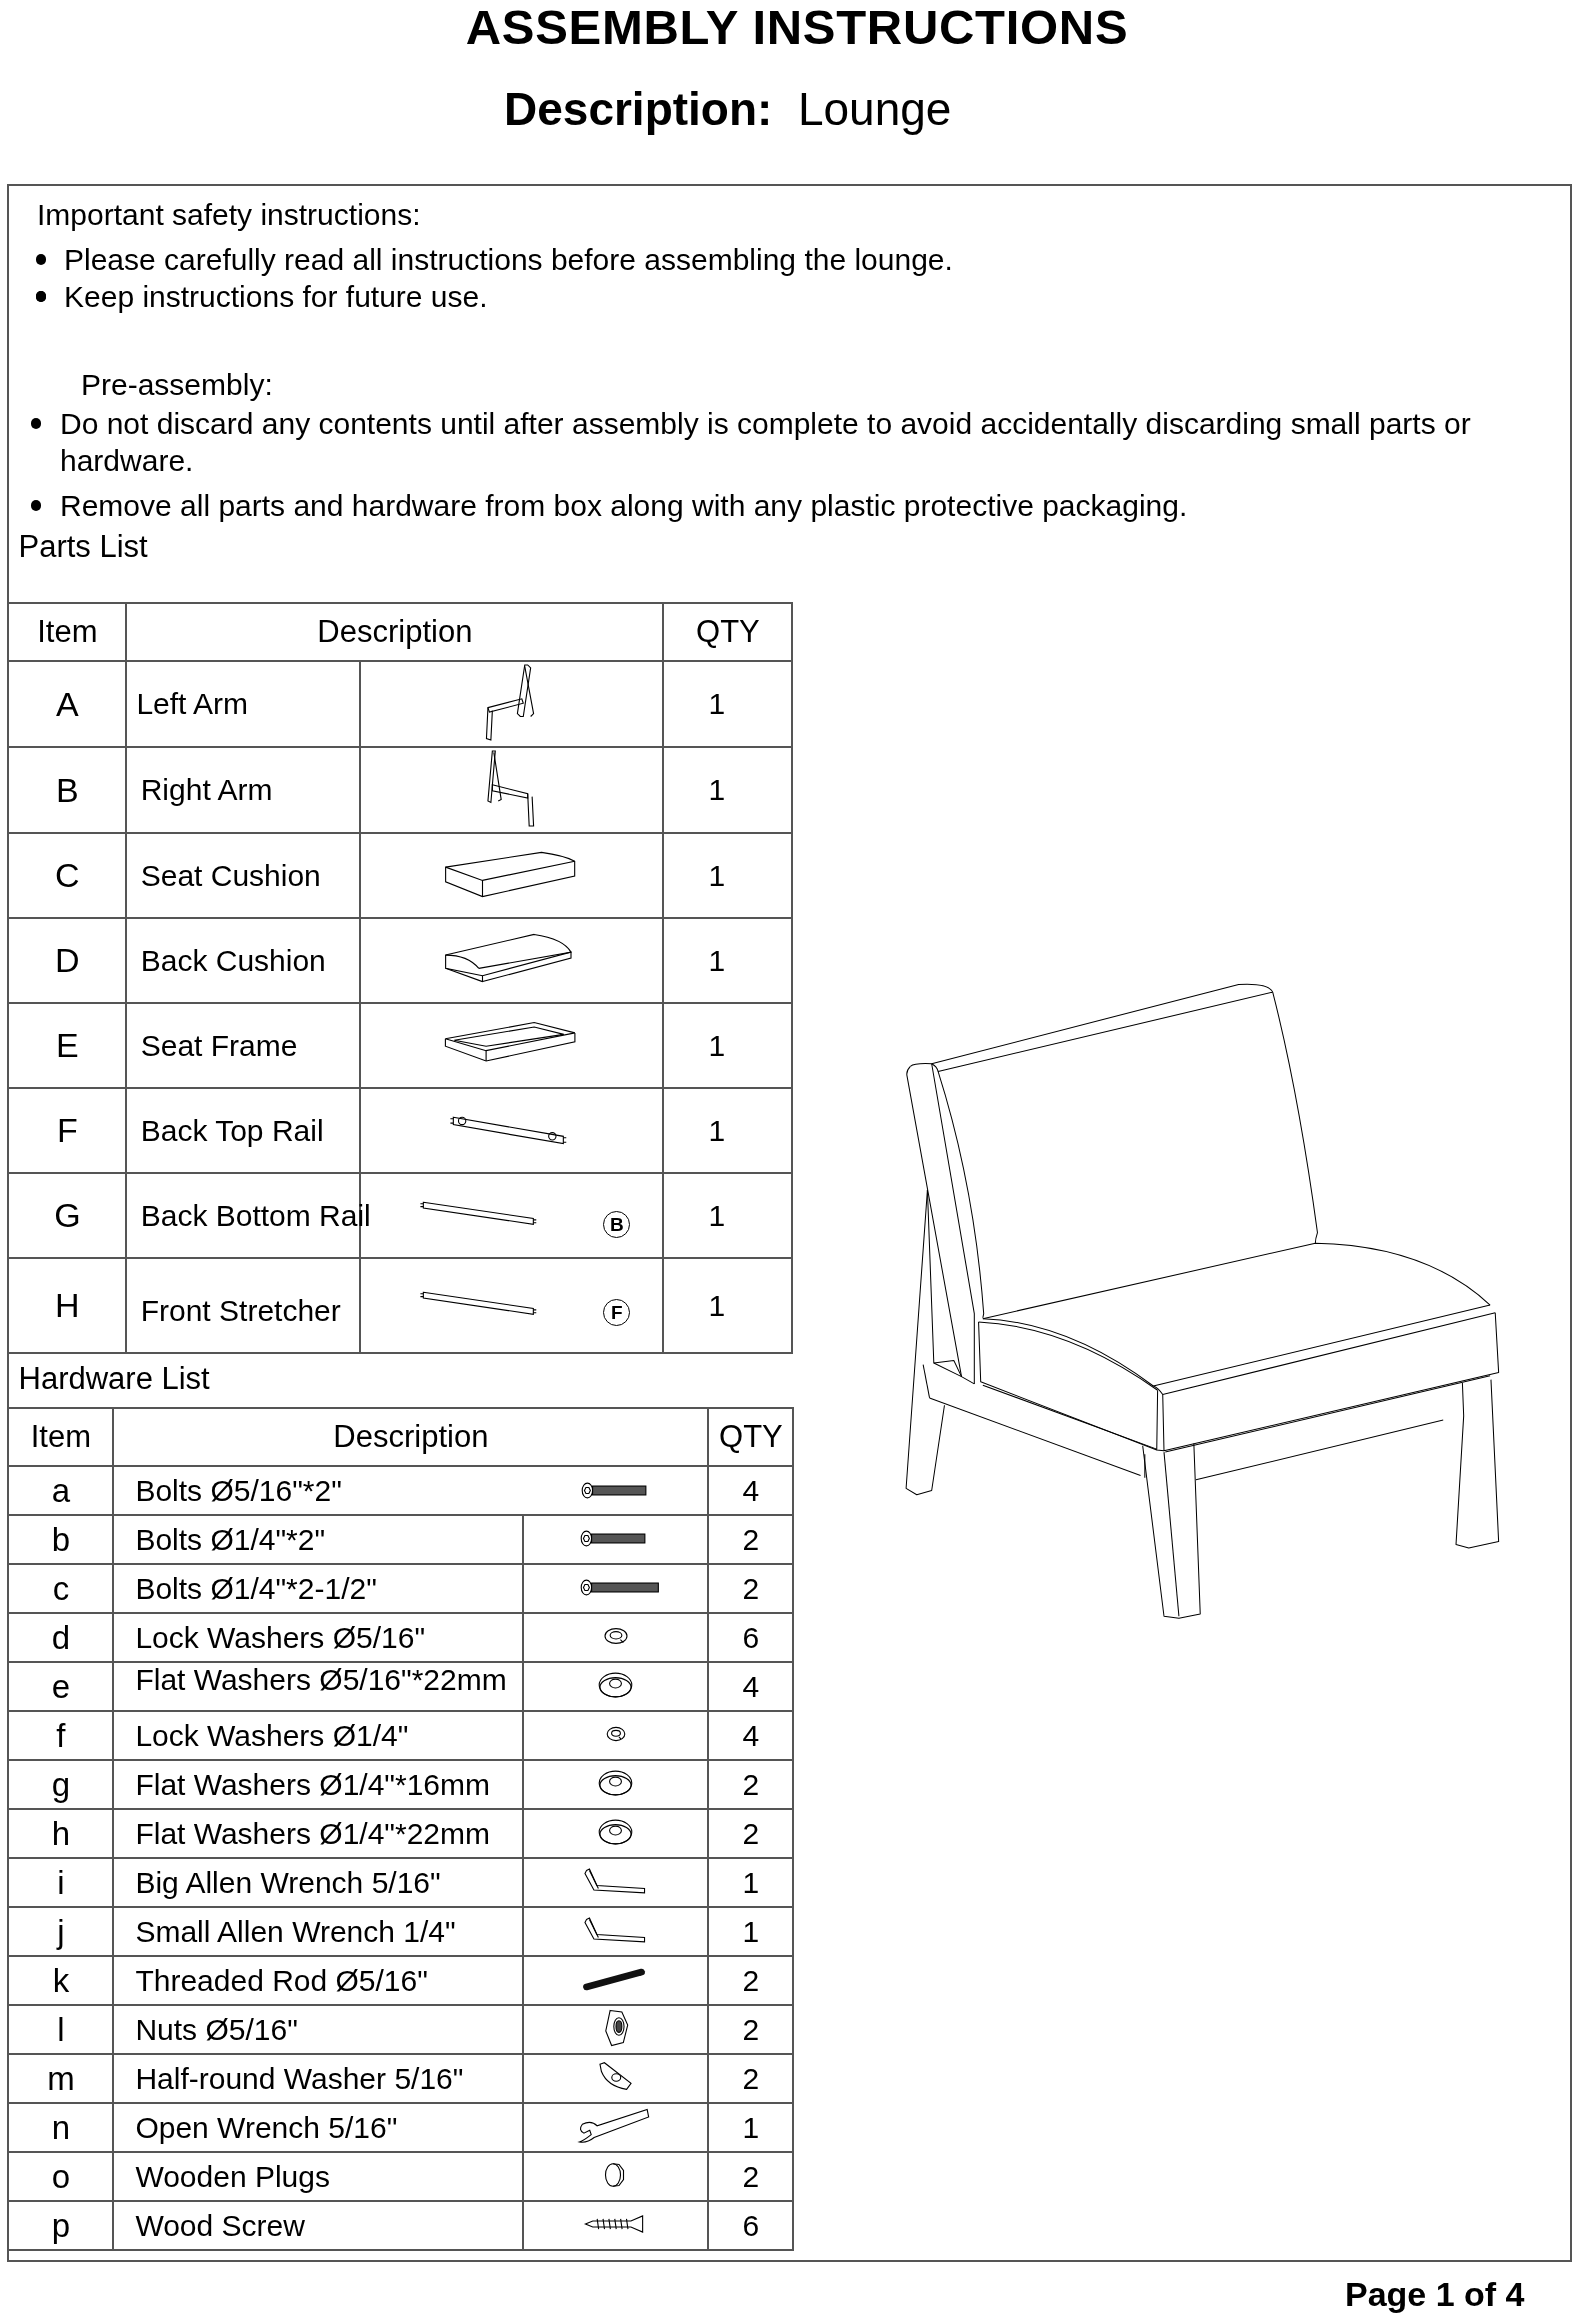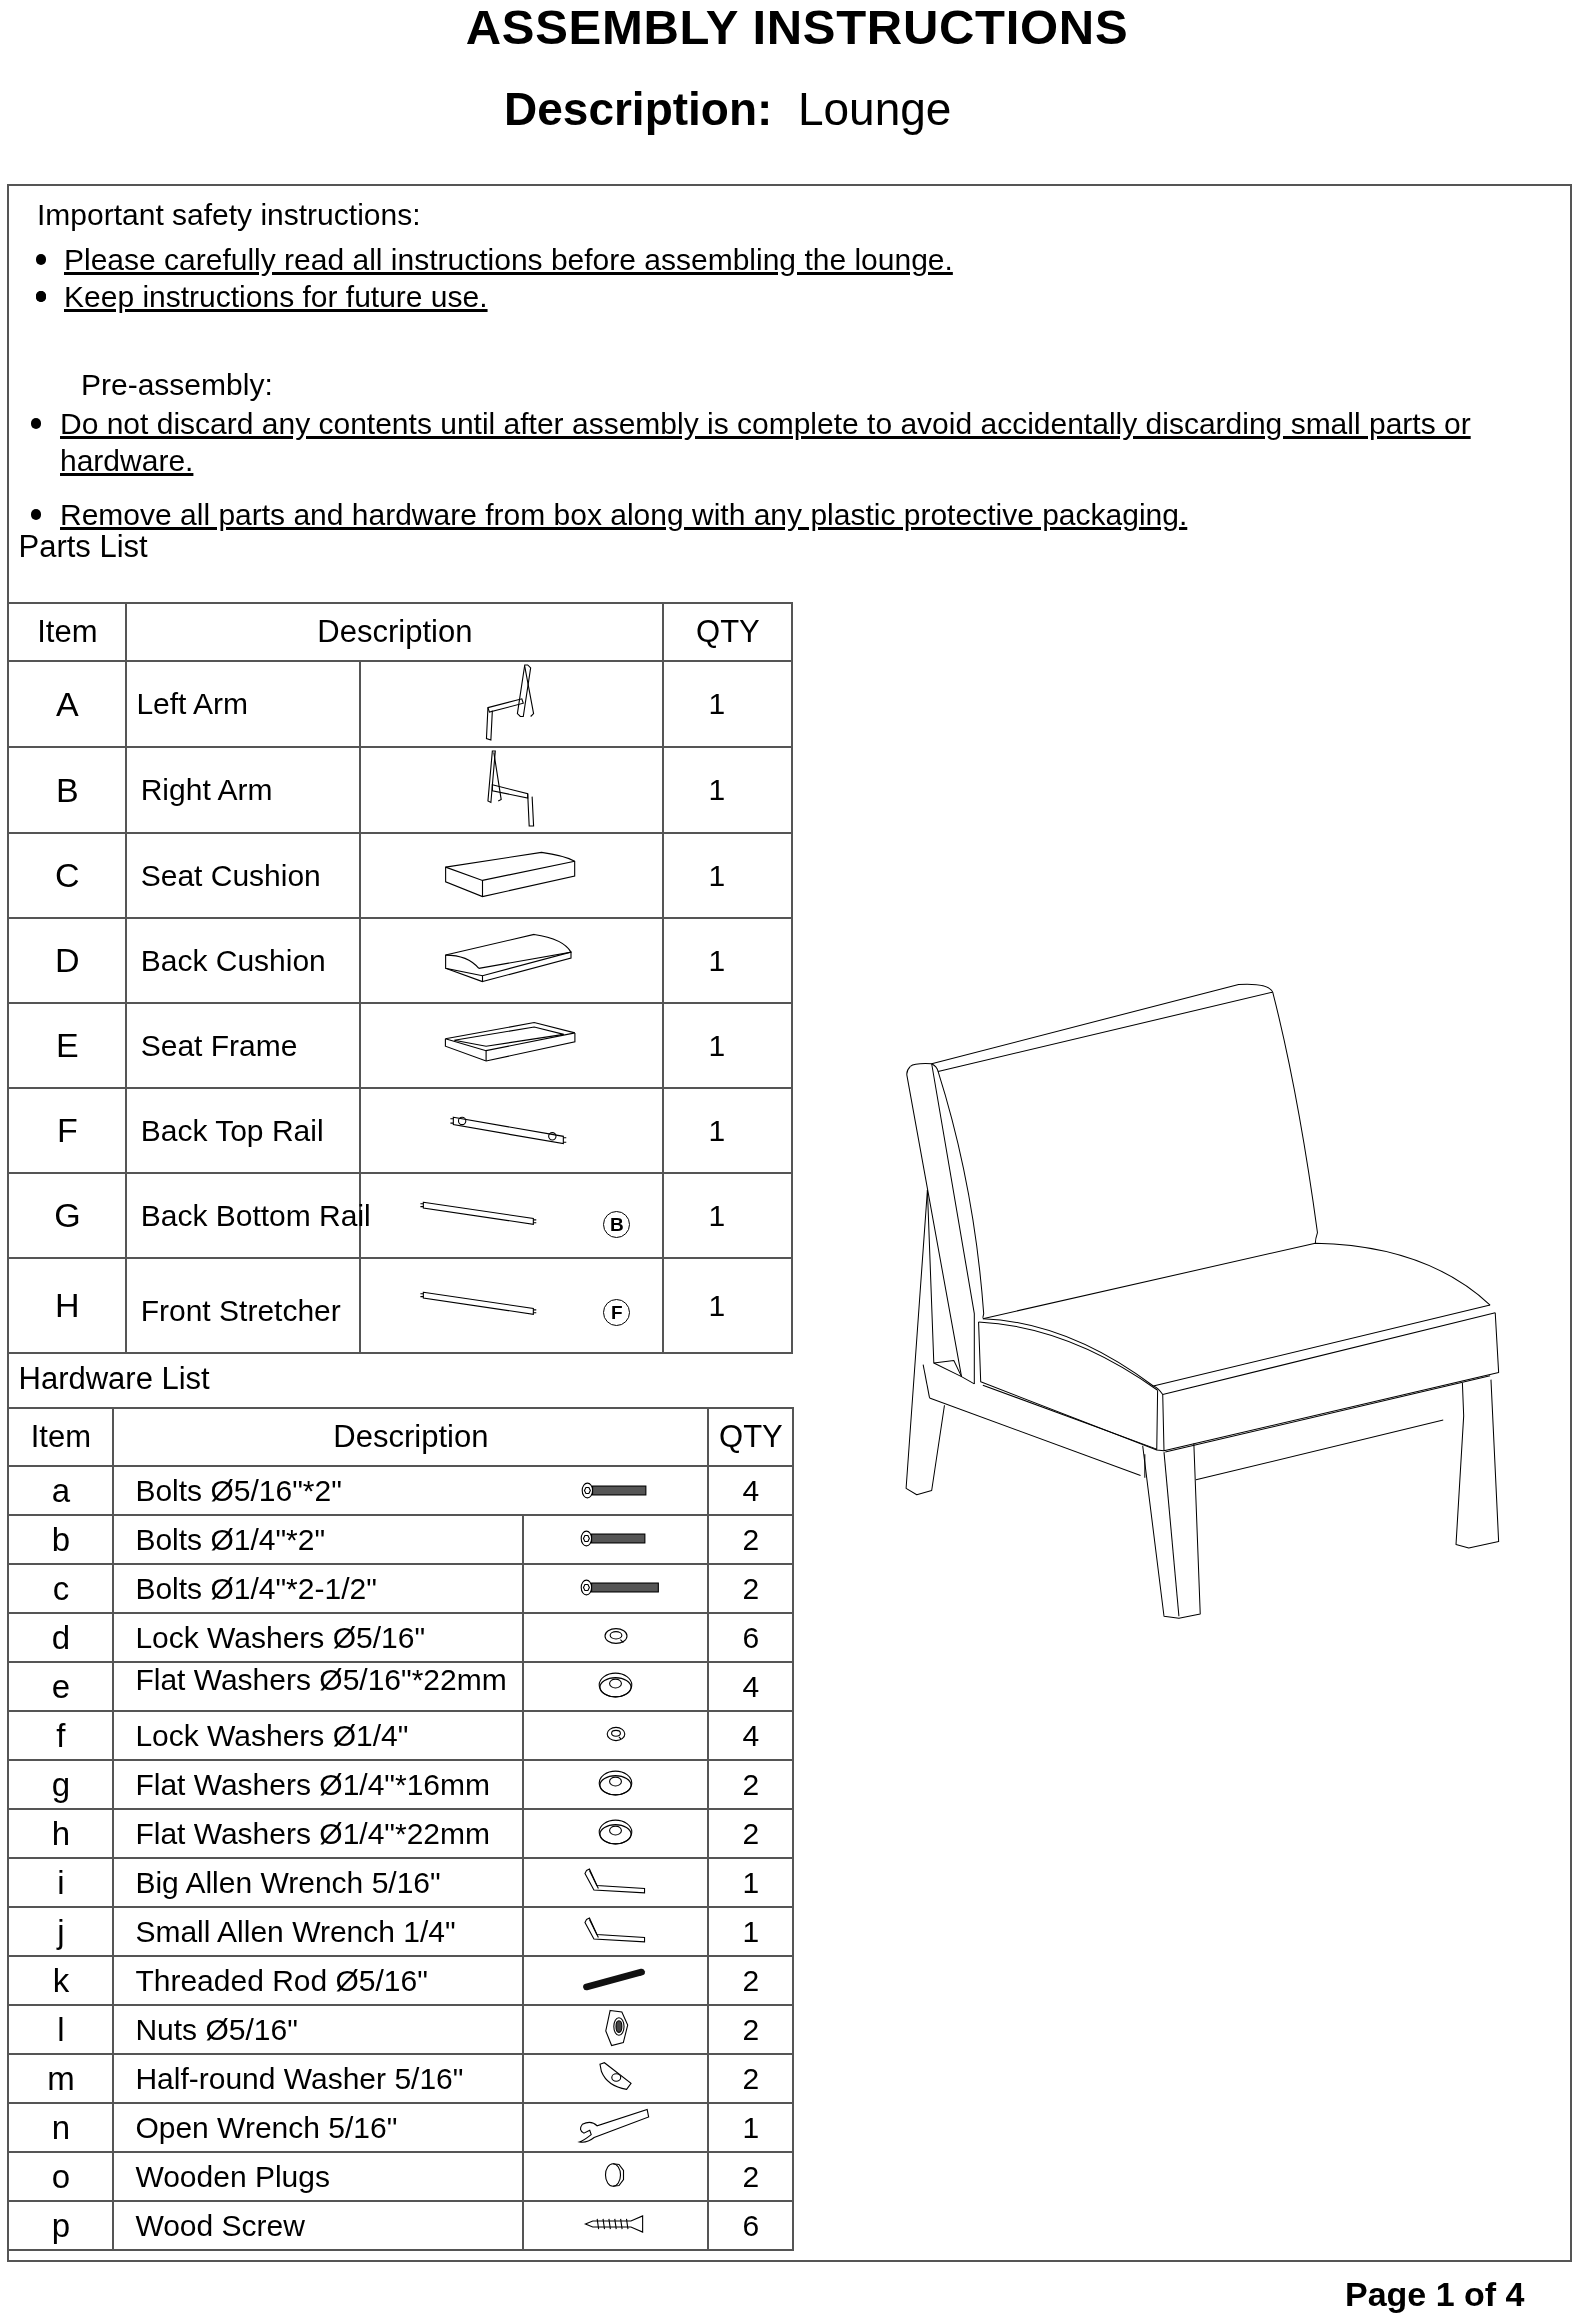--- a/index.html
+++ b/index.html
@@ -20,21 +20,21 @@
   .subtitle .lbl { font-weight: bold; }
   .outer {
     position: absolute; left: 6.7px; top: 184px; width: 1565px; height: 2078px;
     border: 2.2px solid #555; box-sizing: border-box;
   }
   .section-head {
     position: absolute; font-weight: normal; font-size: 30px; line-height: 35px;
   }
   .bullets { position: absolute; margin: 0; padding: 0; list-style: none; }
   .bullets li {
-    position: relative; font-size: 30px; line-height: 37px; padding-left: 30px; text-decoration: underline;
+    position: relative; font-size: 30px; line-height: 37px; padding-left: 30px;
   }
   .bullets li .dot {
     position: absolute; left: 1.5px; top: 13.3px; width: 10.3px; height: 10.3px;
     border-radius: 50%; background: #000;
   }
   .list-title { position: absolute; font-size: 31px; line-height: 37px; }
 
   table.grid { position: absolute; border-collapse: collapse; table-layout: fixed; }
   table.grid td, table.grid th {
     border: 2.2px solid #555; padding: 0; font-weight: normal;
@@ -73,21 +73,21 @@
 <div class="section-head" style="left:37px; top:197px;">Important safety instructions:</div>
 <ul class="bullets" style="left:34px; top:241px; width:1508px;">
   <li><span class="dot"></span><span>Please carefully read all instructions before assembling the lounge.</span></li>
   <li><span class="dot"></span></li>
   <li><span class="dot"></span><span>Keep instructions for future use.</span></li>
 </ul>
 
 <div class="section-head" style="left:37px; top:367px;margin-left:44px;">Pre-assembly:</div>
 <ul class="bullets" style="left:29px; top:405px; width:1471px;">
   <li style="padding-left:31px;"><span class="dot"></span><span>Do not discard any contents until after assembly is complete to avoid accidentally discarding small parts or hardware.</span></li>
-  <li style="padding-left:31px; margin-top:17px;"><span class="dot"></span><span>Remove all parts and hardware from box along with any plastic protective packaging.</span></li>
+  <li style="padding-left:31px; margin-top:8px;"><span class="dot"></span><span>Remove all parts and hardware from box along with any plastic protective packaging.</span></li>
 </ul>
 
 <div class="list-title" style="left:18.5px; top:528px;">Parts List</div>
 <table class="grid parts" style="left:7.4px; top:602px; width:785px;">
   <colgroup>
       <col style="width:118px">
       <col style="width:234px">
       <col style="width:303px">
       <col style="width:129px">
     </colgroup>

